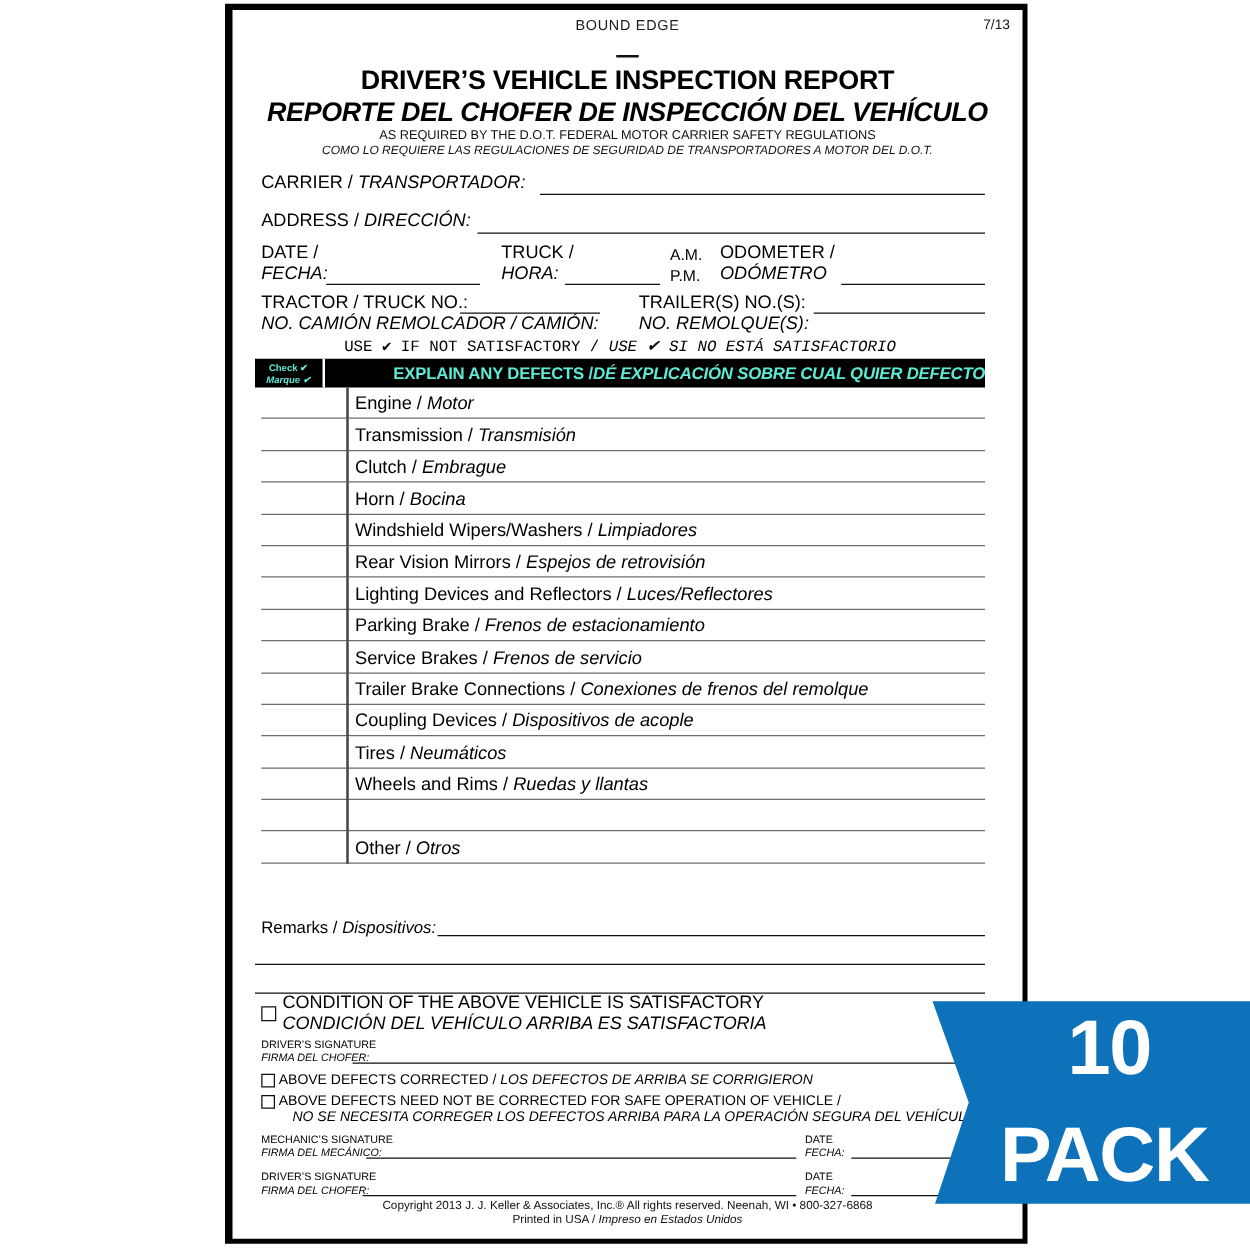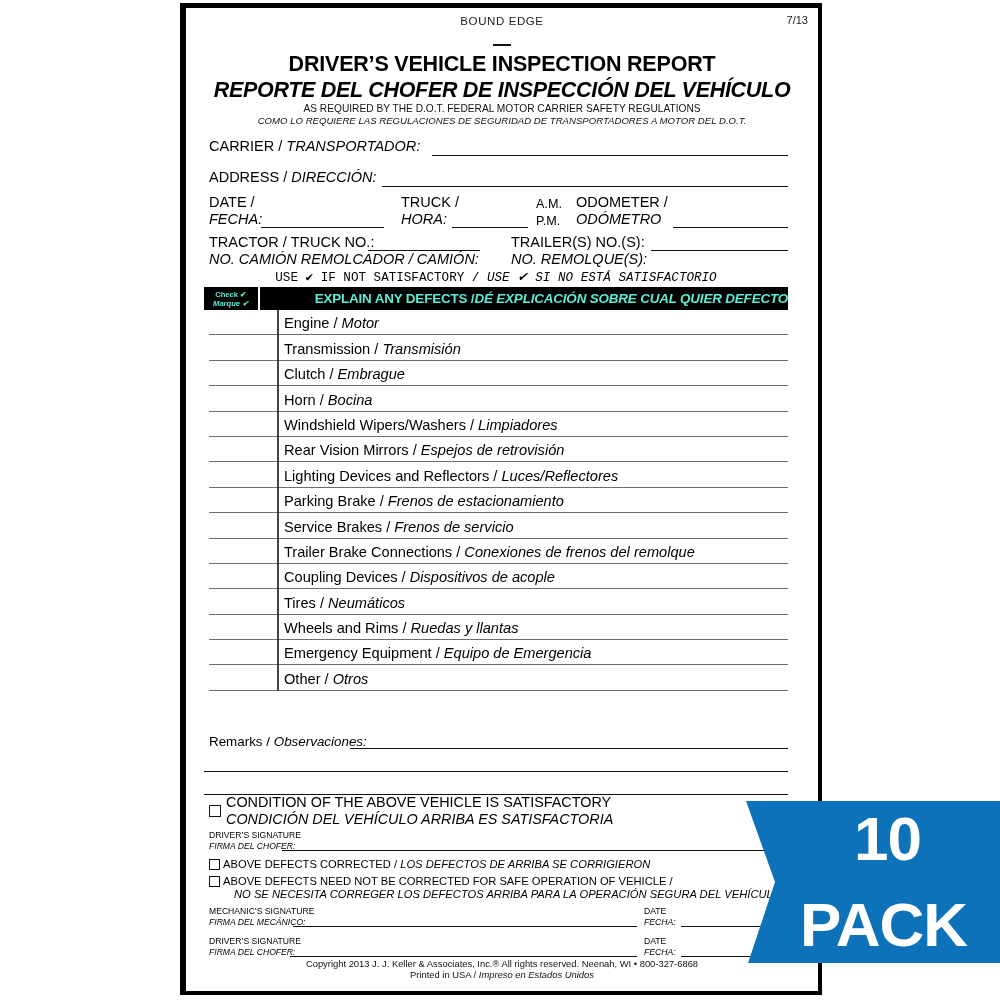--- a/index.html
+++ b/index.html
@@ -264,31 +264,30 @@
             <div class="txt"><span>Tires / </span><span class="italic">Neumáticos</span></div>
           </div>
           <div class="row">
             <div class="cell-line"></div>
             <div class="divider"></div>
             <div class="txt"><span>Wheels and Rims / </span><span class="italic">Ruedas y llantas</span></div>
           </div>
           <div class="row">
             <div class="cell-line"></div>
             <div class="divider"></div>
-            <div class="txt"><span>Emergency Equipment / </span><span class="italic">Equipo de Emergencia</span></div>
           </div>
           <div class="row">
             <div class="cell-line"></div>
             <div class="divider"></div>
             <div class="txt"><span>Other / </span><span class="italic">Otros</span></div>
           </div>
         </div>
 
       <div class="remarks" style="top:726px;left:23px;">
-        <span>Remarks / </span><span class="italic">Observaciones:</span>
+        <span>Remarks / </span><span class="italic">Dispositivos:</span>
       </div>
       <div class="rule2" style="top:740px;left:164px;width:438px;"></div>
       <div class="rule2" style="top:763px;left:18px;width:584px;"></div>
       <div class="rule2" style="top:786px;left:18px;width:584px;"></div>
 
       <span class="cbox" style="position:absolute;top:797px;left:23px;width:12px;height:12px;"></span>
       <div class="cond" style="top:786px;left:40px;">
         <div>CONDITION OF THE ABOVE VEHICLE IS SATISFACTORY</div>
         <div class="italic">CONDICIÓN DEL VEHÍCULO ARRIBA ES SATISFACTORIA</div>
       </div>

